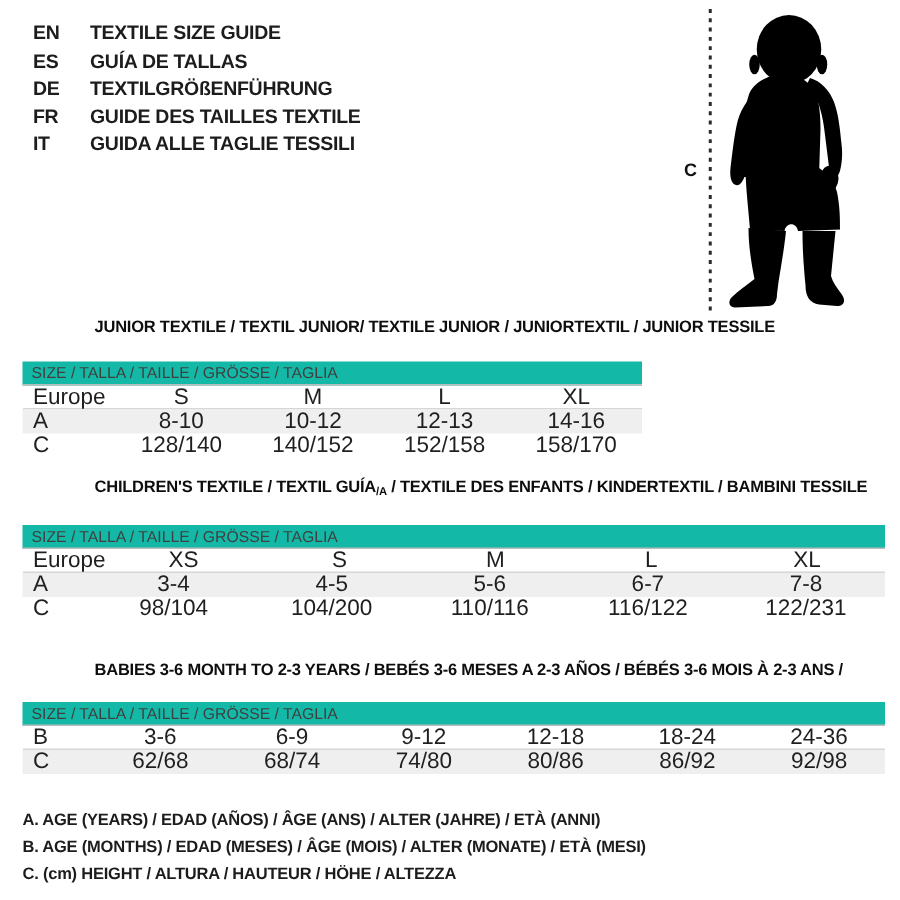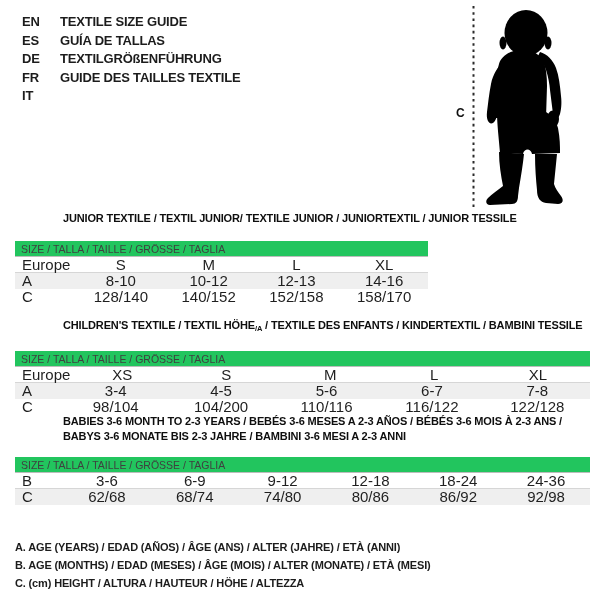--- a/index.html
+++ b/index.html
@@ -20,30 +20,30 @@
 
   
   .measure-line { position:absolute; left:472px; top:6px; width:3px; height:202px; }
   .figure-label { position:absolute; left:456px; top:106px; font-size:12px; font-weight:bold; color:#111; }
   .baby-svg { position:absolute; left:484px; top:8px; }
 
   
   .section { position:absolute; left:15px; }
   #section-junior   { top:211px; width:413px; }
   #section-children { top:318px; width:575px; }
-  #section-babies   { top:414px; width:575px; }
+  #section-babies   { top:440px; width:575px; }
 
   .sec-title { font-size:11px; font-weight:bold; letter-spacing:-0.15px; white-space:nowrap; color:#0e0e0e; line-height:15px;margin-left:48px; }
   .title-block { margin-bottom:15px; }
   #section-babies .title-block { margin-bottom:13px; }
   .sec-title sub { font-size:7.5px; vertical-align:-2px; }
 
   .size-bar {
     height:16px; line-height:16px;
-    background:#22c55e;
+    background:#14b8a6;
     border-bottom:1px solid #bcbcbc;
     font-size:10.5px; color:#3f3f3f;
     padding-left:6px; white-space:nowrap;
   }
 
   .trow { display:flex; height:16px; line-height:16px; font-size:15px; color:#1f1f1f; }
   .trow.shaded { background:#efefef; }
   .trow.bordered { box-shadow: inset 0 -1px 0 #d6d6d6; }
   .tcell { flex:1; text-align:center; white-space:nowrap; }
   .tcell.label { flex:0 0 62px; text-align:left; padding-left:7px; }
@@ -68,20 +68,21 @@
   <div class="lang-row">
     <span class="lang-code">DE</span>
     <span class="lang-label">TEXTILGRÖßENFÜHRUNG</span>
   </div>
   <div class="lang-row">
     <span class="lang-code">FR</span>
     <span class="lang-label">GUIDE DES TAILLES TEXTILE</span>
   </div>
   <div class="lang-row">
     <span class="lang-code">IT</span>
+    <span class="lang-label">GUIDA ALLE TAGLIE TESSILI</span>
   </div>
 </div>
 
 <svg class="measure-line" width="3" height="202" viewBox="0 0 3 202">
   <line x1="1.5" y1="0" x2="1.5" y2="202" stroke="#2b2b2b" stroke-width="2" stroke-dasharray="2.6 3.6"></line>
 </svg>
 <div class="figure-label">C</div>
 
 <svg class="baby-svg" width="92" height="202" viewBox="0 0 92 202" fill="#000000">
   <ellipse cx="42" cy="25" rx="21.5" ry="23"></ellipse>
@@ -122,21 +123,21 @@
         <div class="tcell">128/140</div>
         <div class="tcell">140/152</div>
         <div class="tcell">152/158</div>
         <div class="tcell">158/170</div>
       </div>
     </div>
 </div>
 
 <div class="section" id="section-children">
   <div class="title-block">
-    <div class="sec-title"><span>CHILDREN'S TEXTILE / TEXTIL HÖHE</span><sub>/A</sub><span> / TEXTILE DES ENFANTS / KINDERTEXTIL / BAMBINI TESSILE</span></div>
+    <div class="sec-title"><span>CHILDREN'S TEXTILE / TEXTIL GUÍA</span><sub>/A</sub><span> / TEXTILE DES ENFANTS / KINDERTEXTIL / BAMBINI TESSILE</span></div>
   </div>
   <div class="size-bar">SIZE / TALLA / TAILLE / GRÖSSE / TAGLIA</div>
   <div>
       <div class="trow bordered">
         <div class="tcell label">Europe</div>
         <div class="tcell">XS</div>
         <div class="tcell">S</div>
         <div class="tcell">M</div>
         <div class="tcell">L</div>
         <div class="tcell">XL</div>
@@ -148,29 +149,28 @@
         <div class="tcell">5-6</div>
         <div class="tcell">6-7</div>
         <div class="tcell">7-8</div>
       </div>
       <div class="trow">
         <div class="tcell label">C</div>
         <div class="tcell">98/104</div>
         <div class="tcell">104/200</div>
         <div class="tcell">110/116</div>
         <div class="tcell">116/122</div>
-        <div class="tcell">122/128</div>
+        <div class="tcell">122/231</div>
       </div>
     </div>
 </div>
 
 <div class="section" id="section-babies">
   <div class="title-block">
     <div class="sec-title">BABIES 3-6 MONTH TO 2-3 YEARS / BEBÉS 3-6 MESES A 2-3 AÑOS / BÉBÉS 3-6 MOIS À 2-3 ANS /</div>
-    <div class="sec-title">BABYS 3-6 MONATE BIS 2-3 JAHRE / BAMBINI 3-6 MESI A 2-3 ANNI</div>
   </div>
   <div class="size-bar">SIZE / TALLA / TAILLE / GRÖSSE / TAGLIA</div>
   <div>
       <div class="trow bordered">
         <div class="tcell label">B</div>
         <div class="tcell">3-6</div>
         <div class="tcell">6-9</div>
         <div class="tcell">9-12</div>
         <div class="tcell">12-18</div>
         <div class="tcell">18-24</div>

